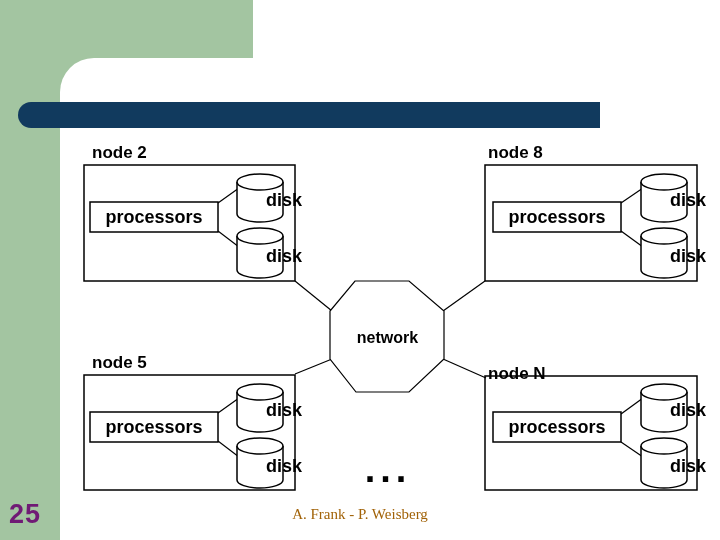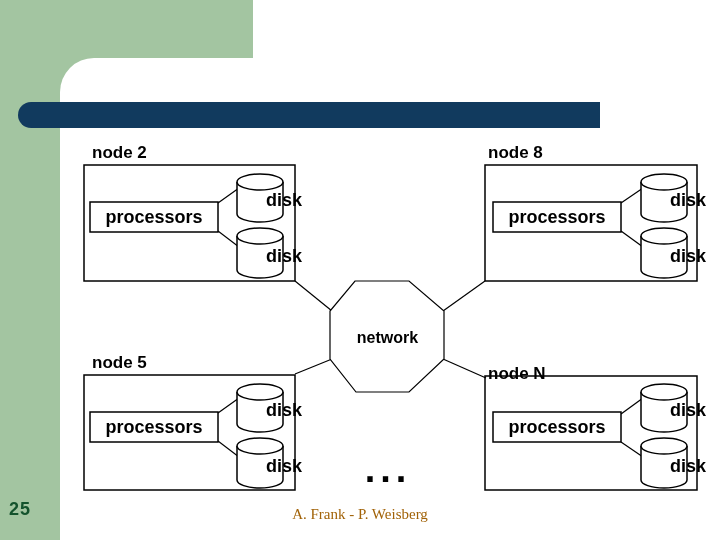--- a/index.html
+++ b/index.html
@@ -34,22 +34,22 @@
   .net-lbl  { left:330px; top:329px; width:115px; text-align:center; font-size:16px; }
   .ellipsis {
     position:absolute; left:348px; top:450px; width:80px; text-align:center;
     font-weight:bold; font-size:38px; line-height:1; letter-spacing:5px; color:#000;
   }
   .footer {
     position:absolute; left:0; top:506px; width:720px; text-align:center;
     font-family:"Liberation Serif", serif; font-size:15px; color:#a16207;
   }
   .page-number {
-    position:absolute; left:9px; top:499px; font-size:18px; font-weight:bold;
-    color:#14532d; letter-spacing:1px;
+    position:absolute; left:9px; top:499px; font-size:27px; font-weight:bold;
+    color:#701a75; letter-spacing:1px;
   }
 </style>
 </head>
 <body>
 
 <div class="slide">
 
   <div class="green-block"></div>
   <div class="green-strip"></div>
   <div class="panel"></div>

